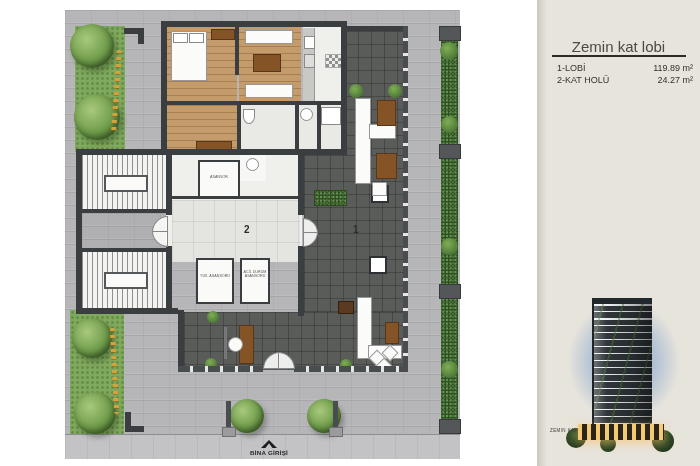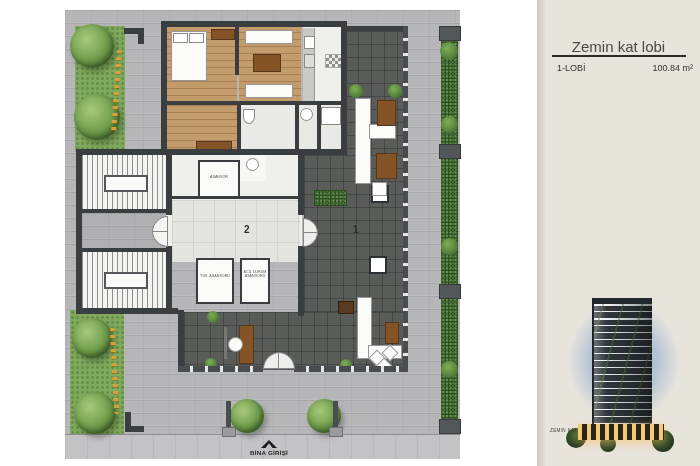--- a/index.html
+++ b/index.html
@@ -247,21 +247,25 @@
     <div class="entlabel">BİNA GİRİŞİ</div>
   </div>
 
   <div id="panel">
     <div class="shadow"></div>
     <div class="psub">Zemin kat lobi</div>
     <div class="prule"></div>
 
     <div class="prow" style="top:61px;">
       <span>1-LOBİ</span>
-      <span>100.84 m²</span>
+      <span>119.89 m²</span>
+    </div>
+    <div class="prow" style="top:73px;">
+      <span>2-KAT HOLÜ</span>
+      <span>24.27 m²</span>
     </div>
 
     <div id="bimg">
       <div class="sky"></div>
       <div class="tower">
         <div class="greens"></div>
         <div class="shade"></div>
       </div>
       <div class="gtree" style="left:18px;top:146px;width:20px;height:20px;"></div>
       <div class="gtree" style="left:104px;top:148px;width:22px;height:22px;"></div>

